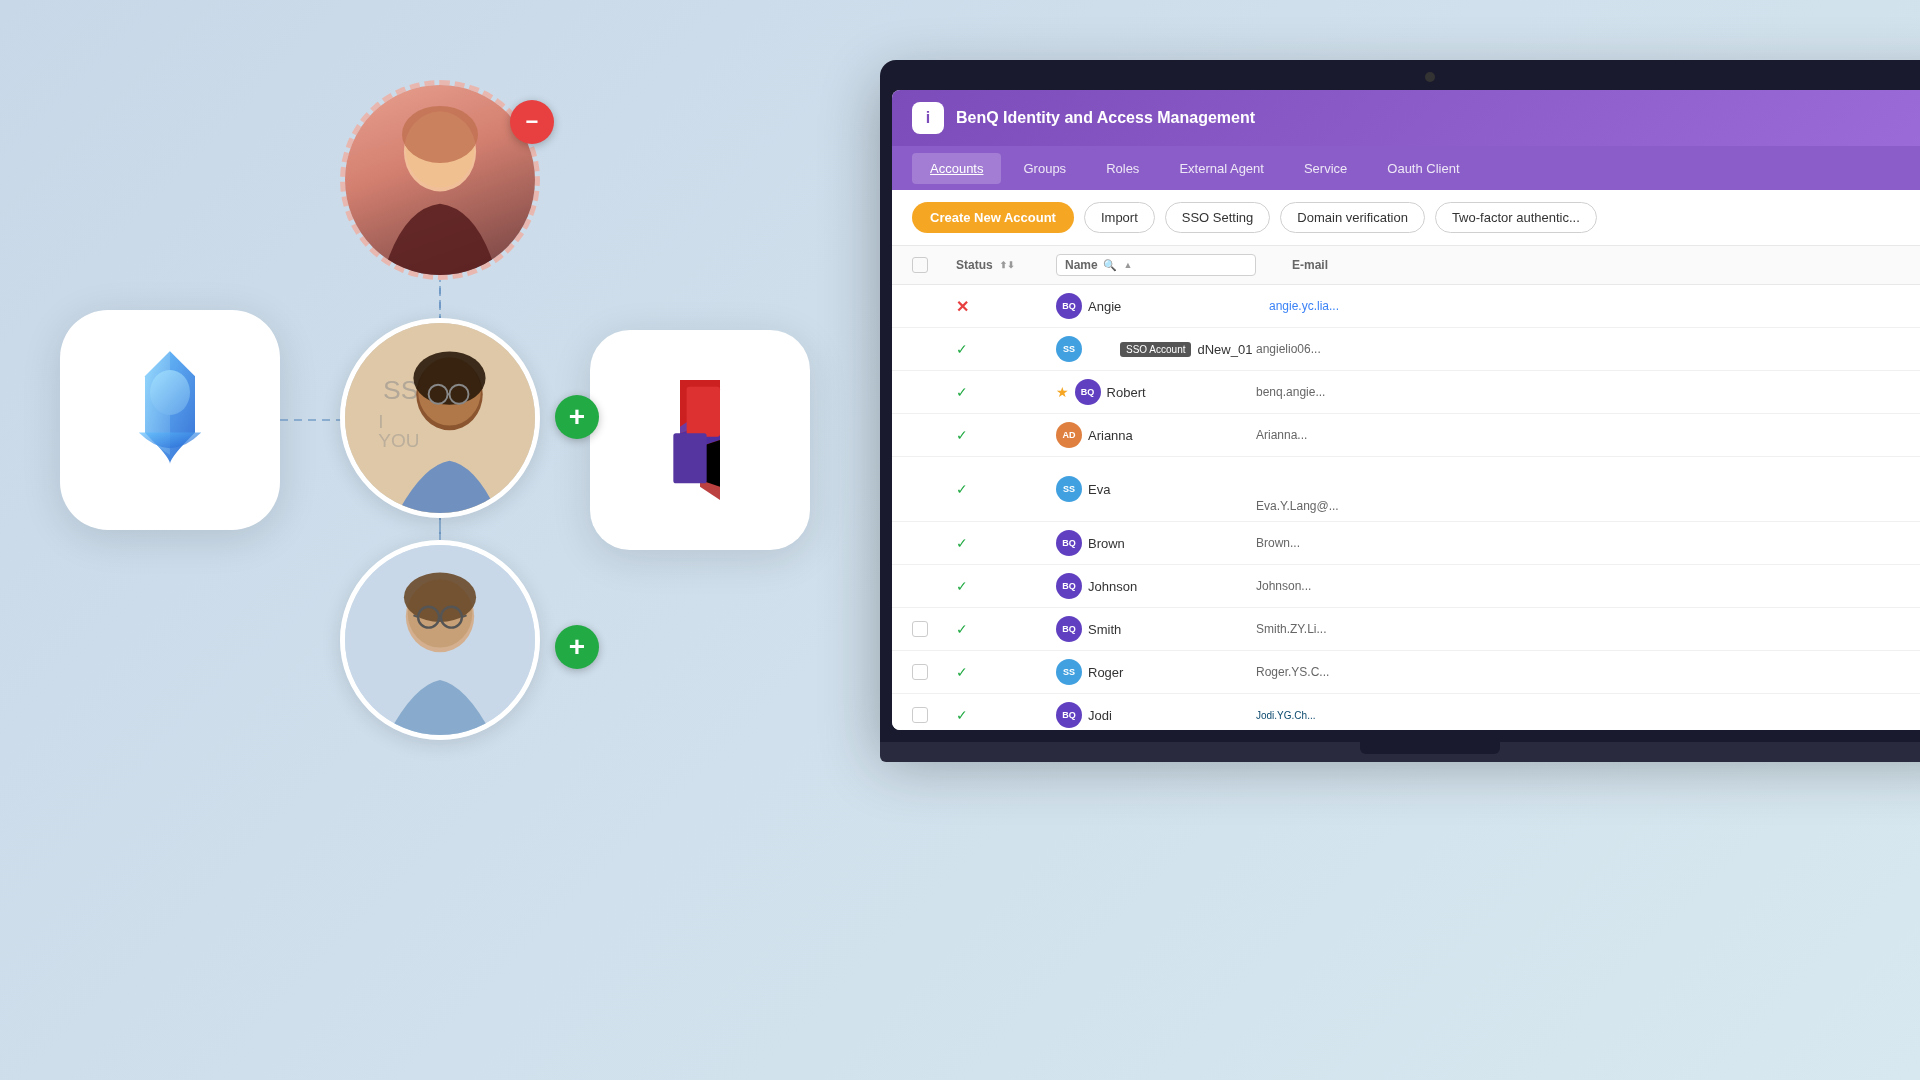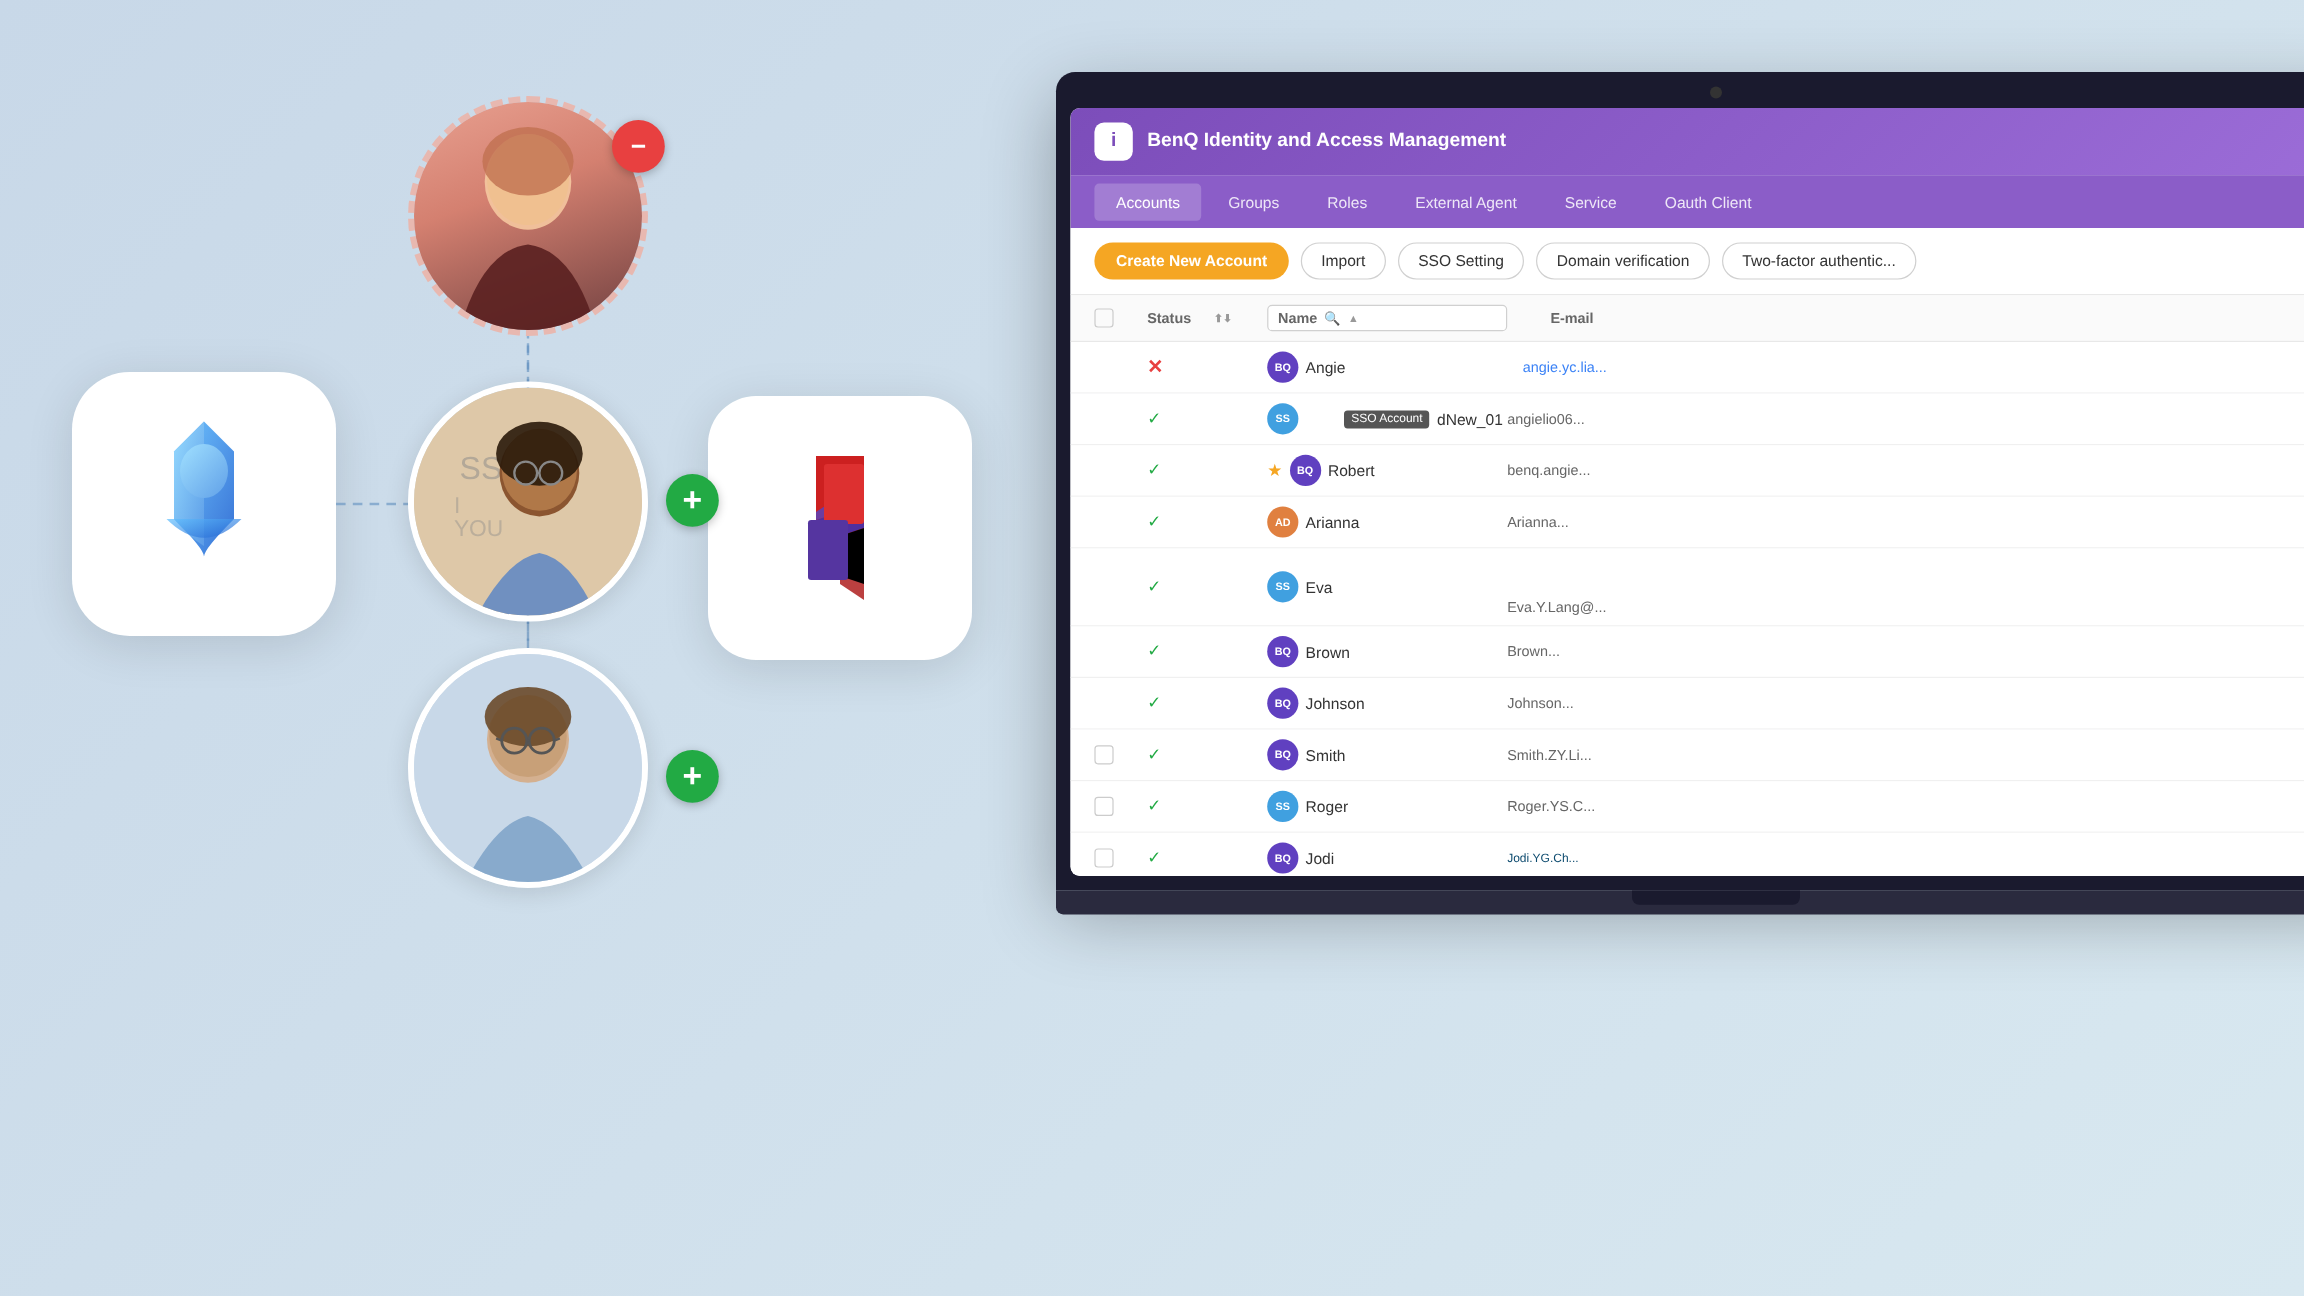--- a/index.html
+++ b/index.html
@@ -154,20 +154,21 @@
       font-size: 13px;
       cursor: pointer;
       border-radius: 4px;
       white-space: nowrap;
     }
 
     .nav-tab.active {
       background: rgba(255,255,255,0.2);
       color: white;
       font-weight: 500;
+      text-decoration: underline;
     }
 
     
     .toolbar {
       background: white;
       padding: 12px 20px;
       display: flex;
       align-items: center;
       gap: 10px;
       border-bottom: 1px solid #e8e8e8;
@@ -349,21 +350,21 @@
           <button class="btn-outline">Import</button>
           <button class="btn-outline">SSO Setting</button>
           <button class="btn-outline">Domain verification</button>
           <button class="btn-outline">Two-factor authentic...</button>
         </div>
 
         <div style="display:grid;grid-template-columns:44px 100px 200px 250px;padding:8px 20px;border-bottom:1px solid #e8e8e8;background:#fafafa;align-items:center;">
           <div>
             <div style="width:16px;height:16px;border:1px solid #ccc;border-radius:3px;"></div>
           </div>
-          <div style="font-size:12px;color:#666;font-weight:600;display:flex;align-items:center;gap:19px;">
+          <div style="font-size:12px;color:#666;font-weight:600;display:flex;align-items:center;gap:7px;">
             <span>Status</span>
             <span style="font-size:9px;color:#999;">⬆⬇</span>
           </div>
           <div style="font-size:12px;color:#666;font-weight:600;">
             <div style="display:flex;align-items:center;border:1px solid #d0d0d0;border-radius:4px;padding:3px 8px;background:white;gap:6px;">
               <span>Name</span>
               <span style="color:#999;font-size:11px;">🔍</span>
               <span style="font-size:9px;color:#999;">▲</span>
             </div>
           </div>

